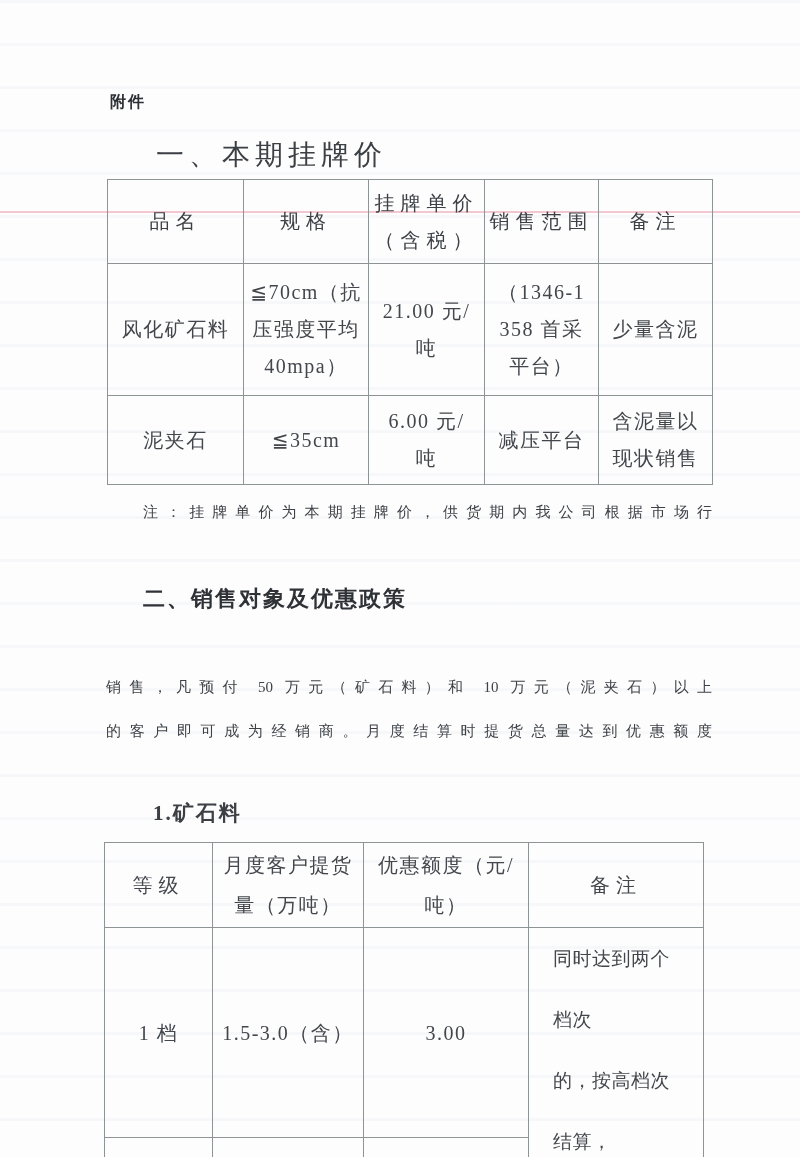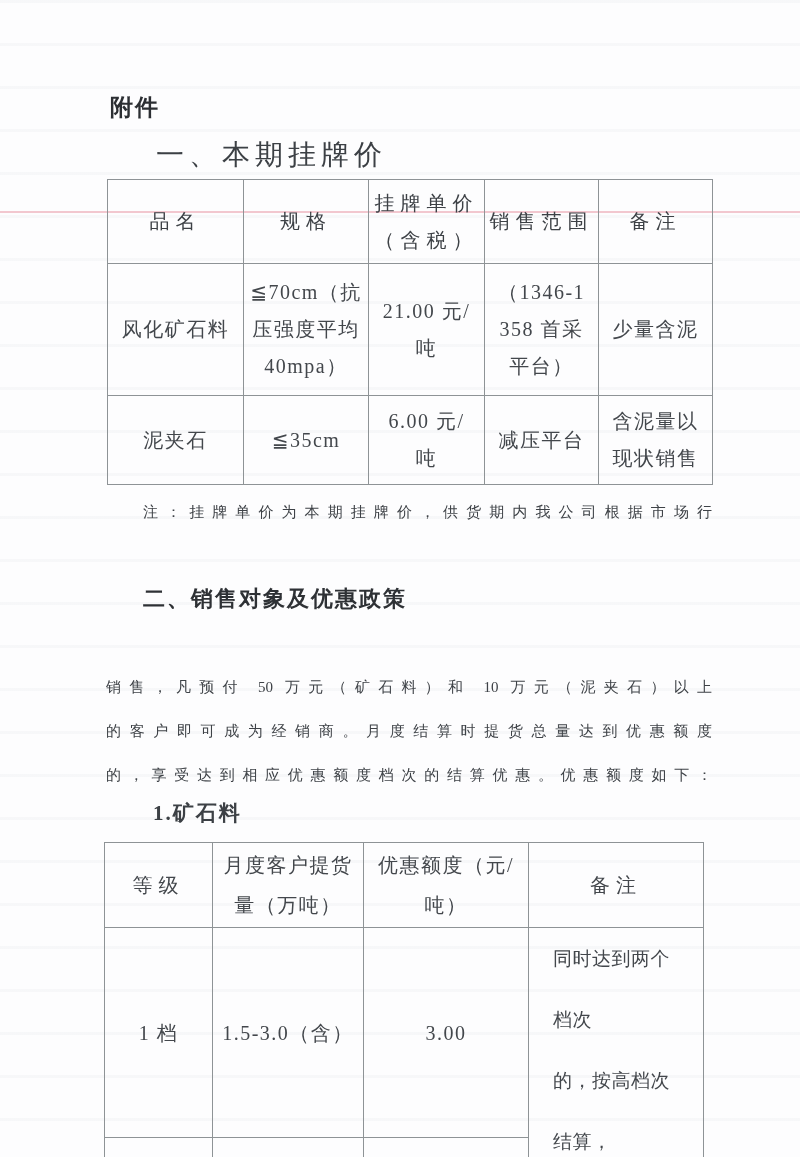--- a/index.html
+++ b/index.html
@@ -11,21 +11,21 @@
       rgba(255,255,255,0) 3px, rgba(255,255,255,0) 43px);
     font-family:"Liberation Serif","DejaVu Serif",serif;
     color:#43474c;
   }
   .abs{position:absolute;}
   .pink-line{
     position:absolute;left:0;top:211px;width:800px;height:2px;
     background:rgba(232,146,160,0.5);
   }
   .attachment{
-    left:110px;top:92px;font-size:23px;font-weight:bold;color:#2c2f33;
+    left:110px;top:92px;font-size:16px;font-weight:bold;color:#2c2f33;
     letter-spacing:2px;
   }
   .sec1{
     left:156px;top:136px;font-size:28px;color:#3c4045;letter-spacing:5px;
   }
   .sec2{
     left:143px;top:584px;font-size:22px;font-weight:bold;color:#2e3135;
     letter-spacing:2px;
   }
   .sub1{
@@ -113,21 +113,20 @@
     </tr>
   </tbody>
     </table>
 
   <div class="textline note-l" style="top:490px">注：挂牌单价为本期挂牌价，供货期内我公司根据市场行</div>
 
   <div class="abs sec2">二、销售对象及优惠政策</div>
 
   <div class="textline para-l" style="top:665px">销售，凡预付 50 万元（矿石料）和 10 万元（泥夹石）以上</div>
   <div class="textline para-l" style="top:709px">的客户即可成为经销商。月度结算时提货总量达到优惠额度</div>
-  <div class="textline para-l" style="top:753px">的，享受达到相应优惠额度档次的结算优惠。优惠额度如下：</div>
 
   <div class="abs sub1">1.矿石料</div>
 
   <table id="discount-table" class="abs">
     <colgroup>
       <col style="width:108px">
         <col style="width:151px">
       <col style="width:165px">
         <col style="width:175px">
     </colgroup>

